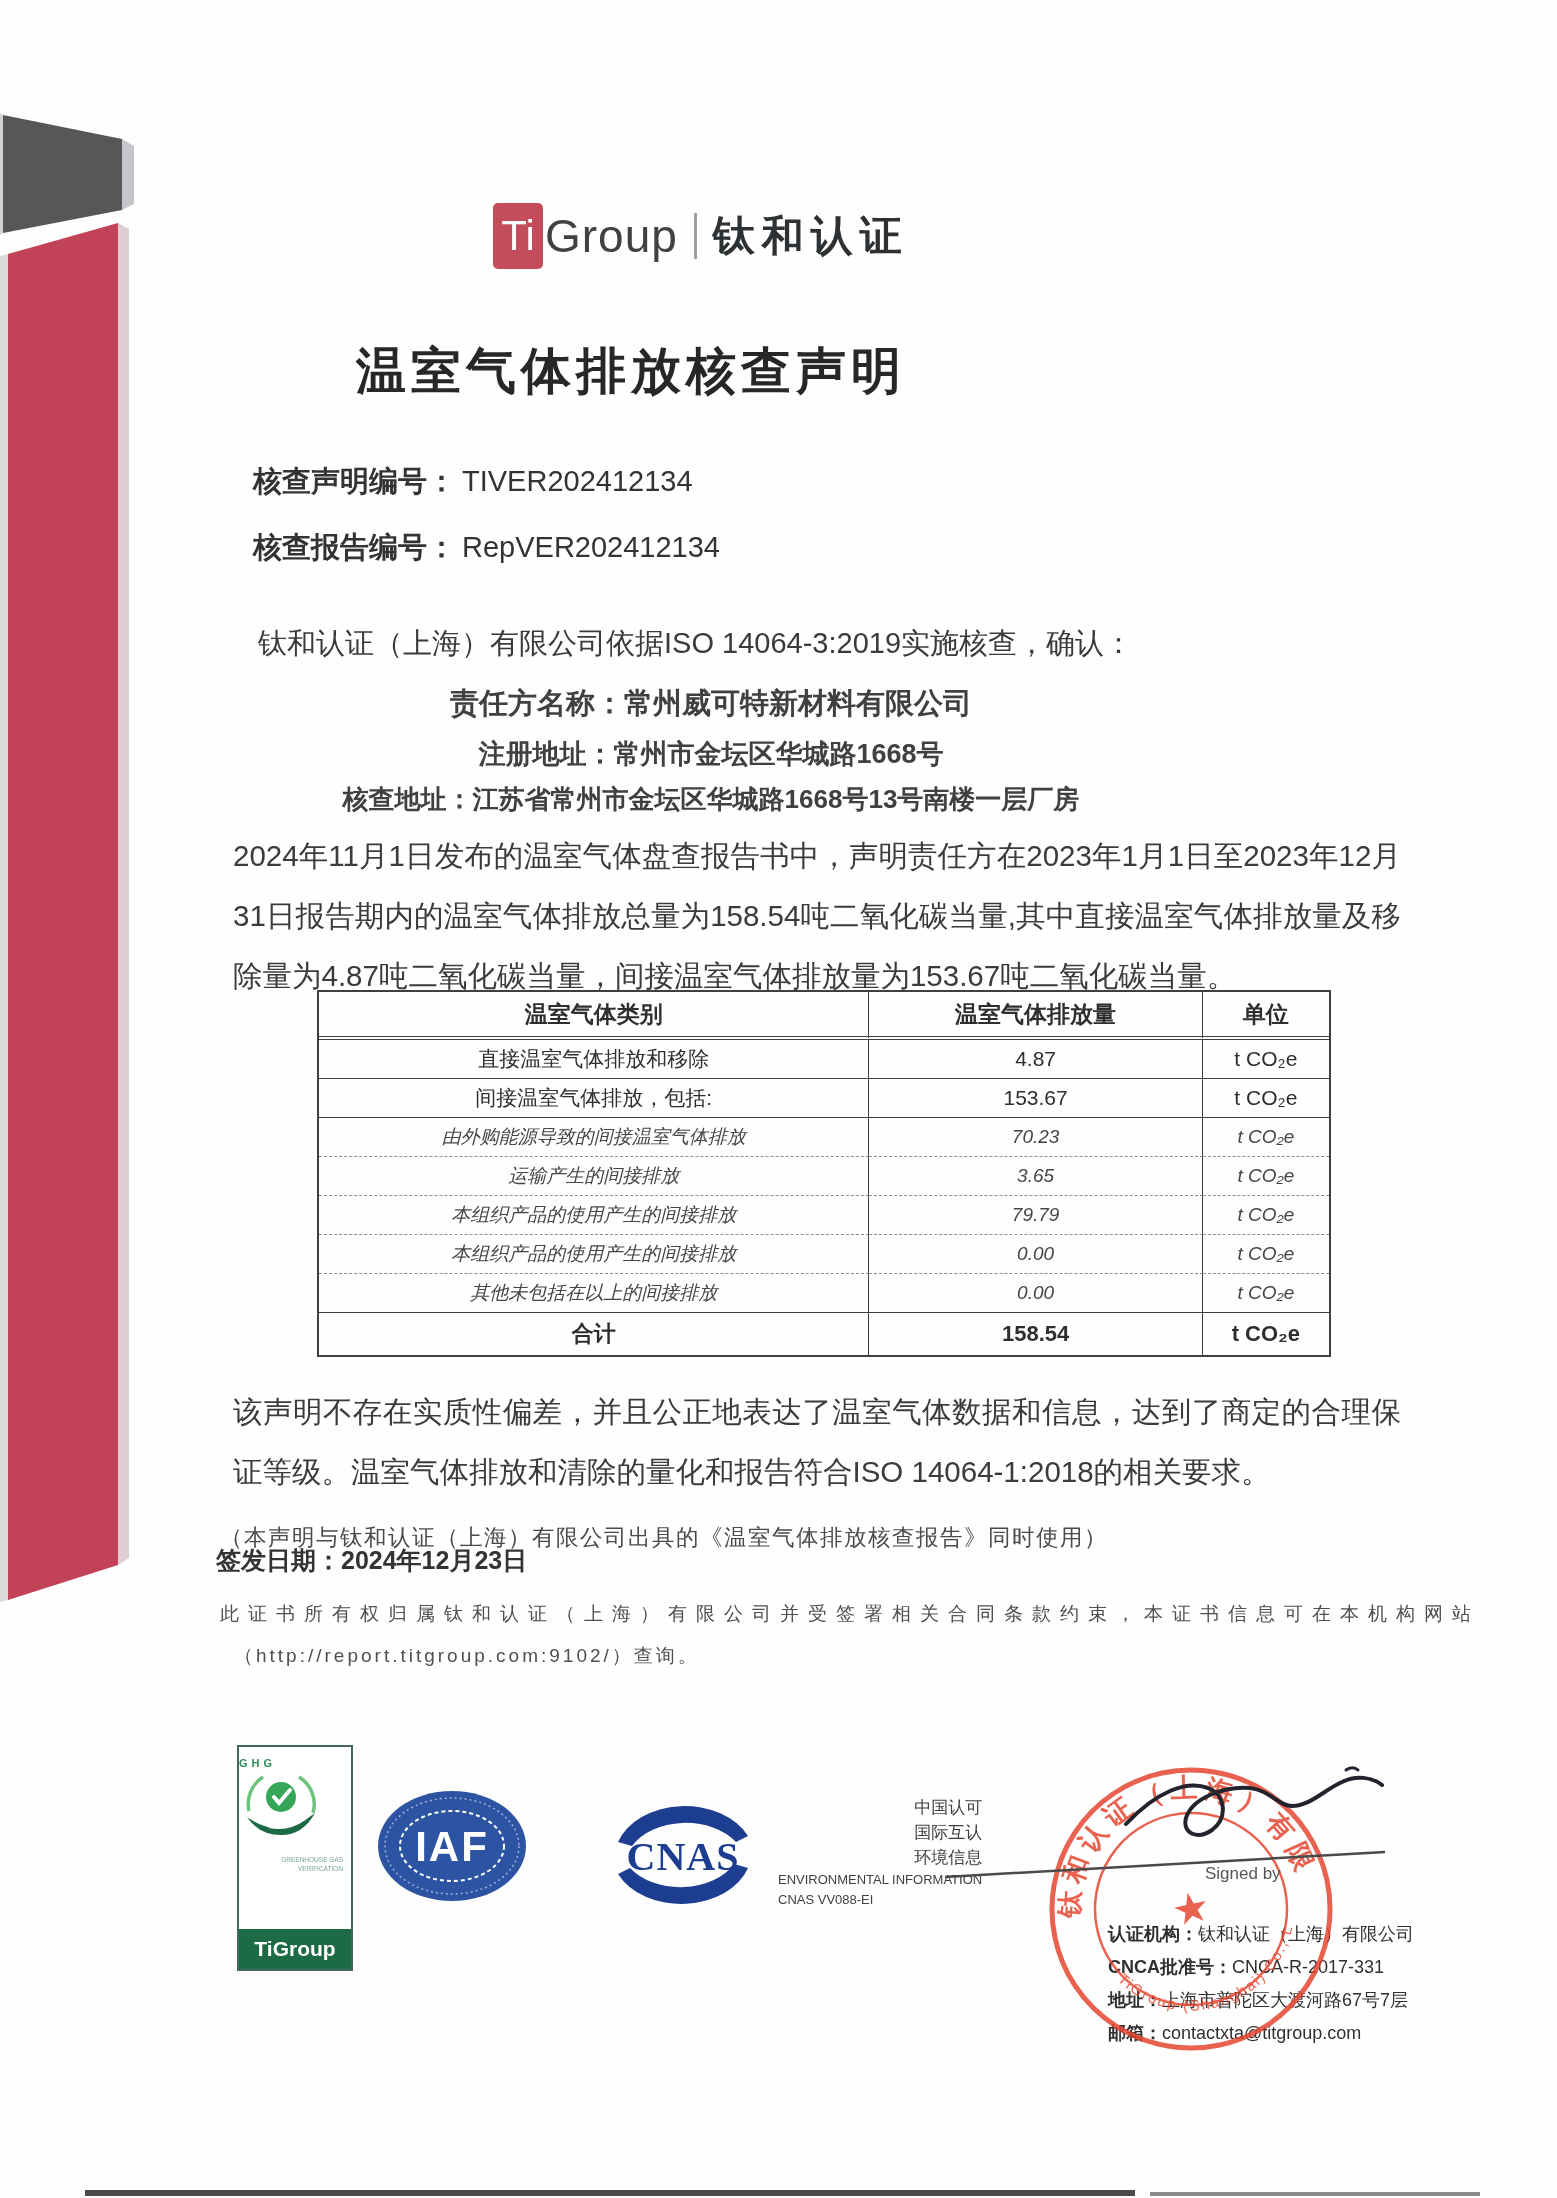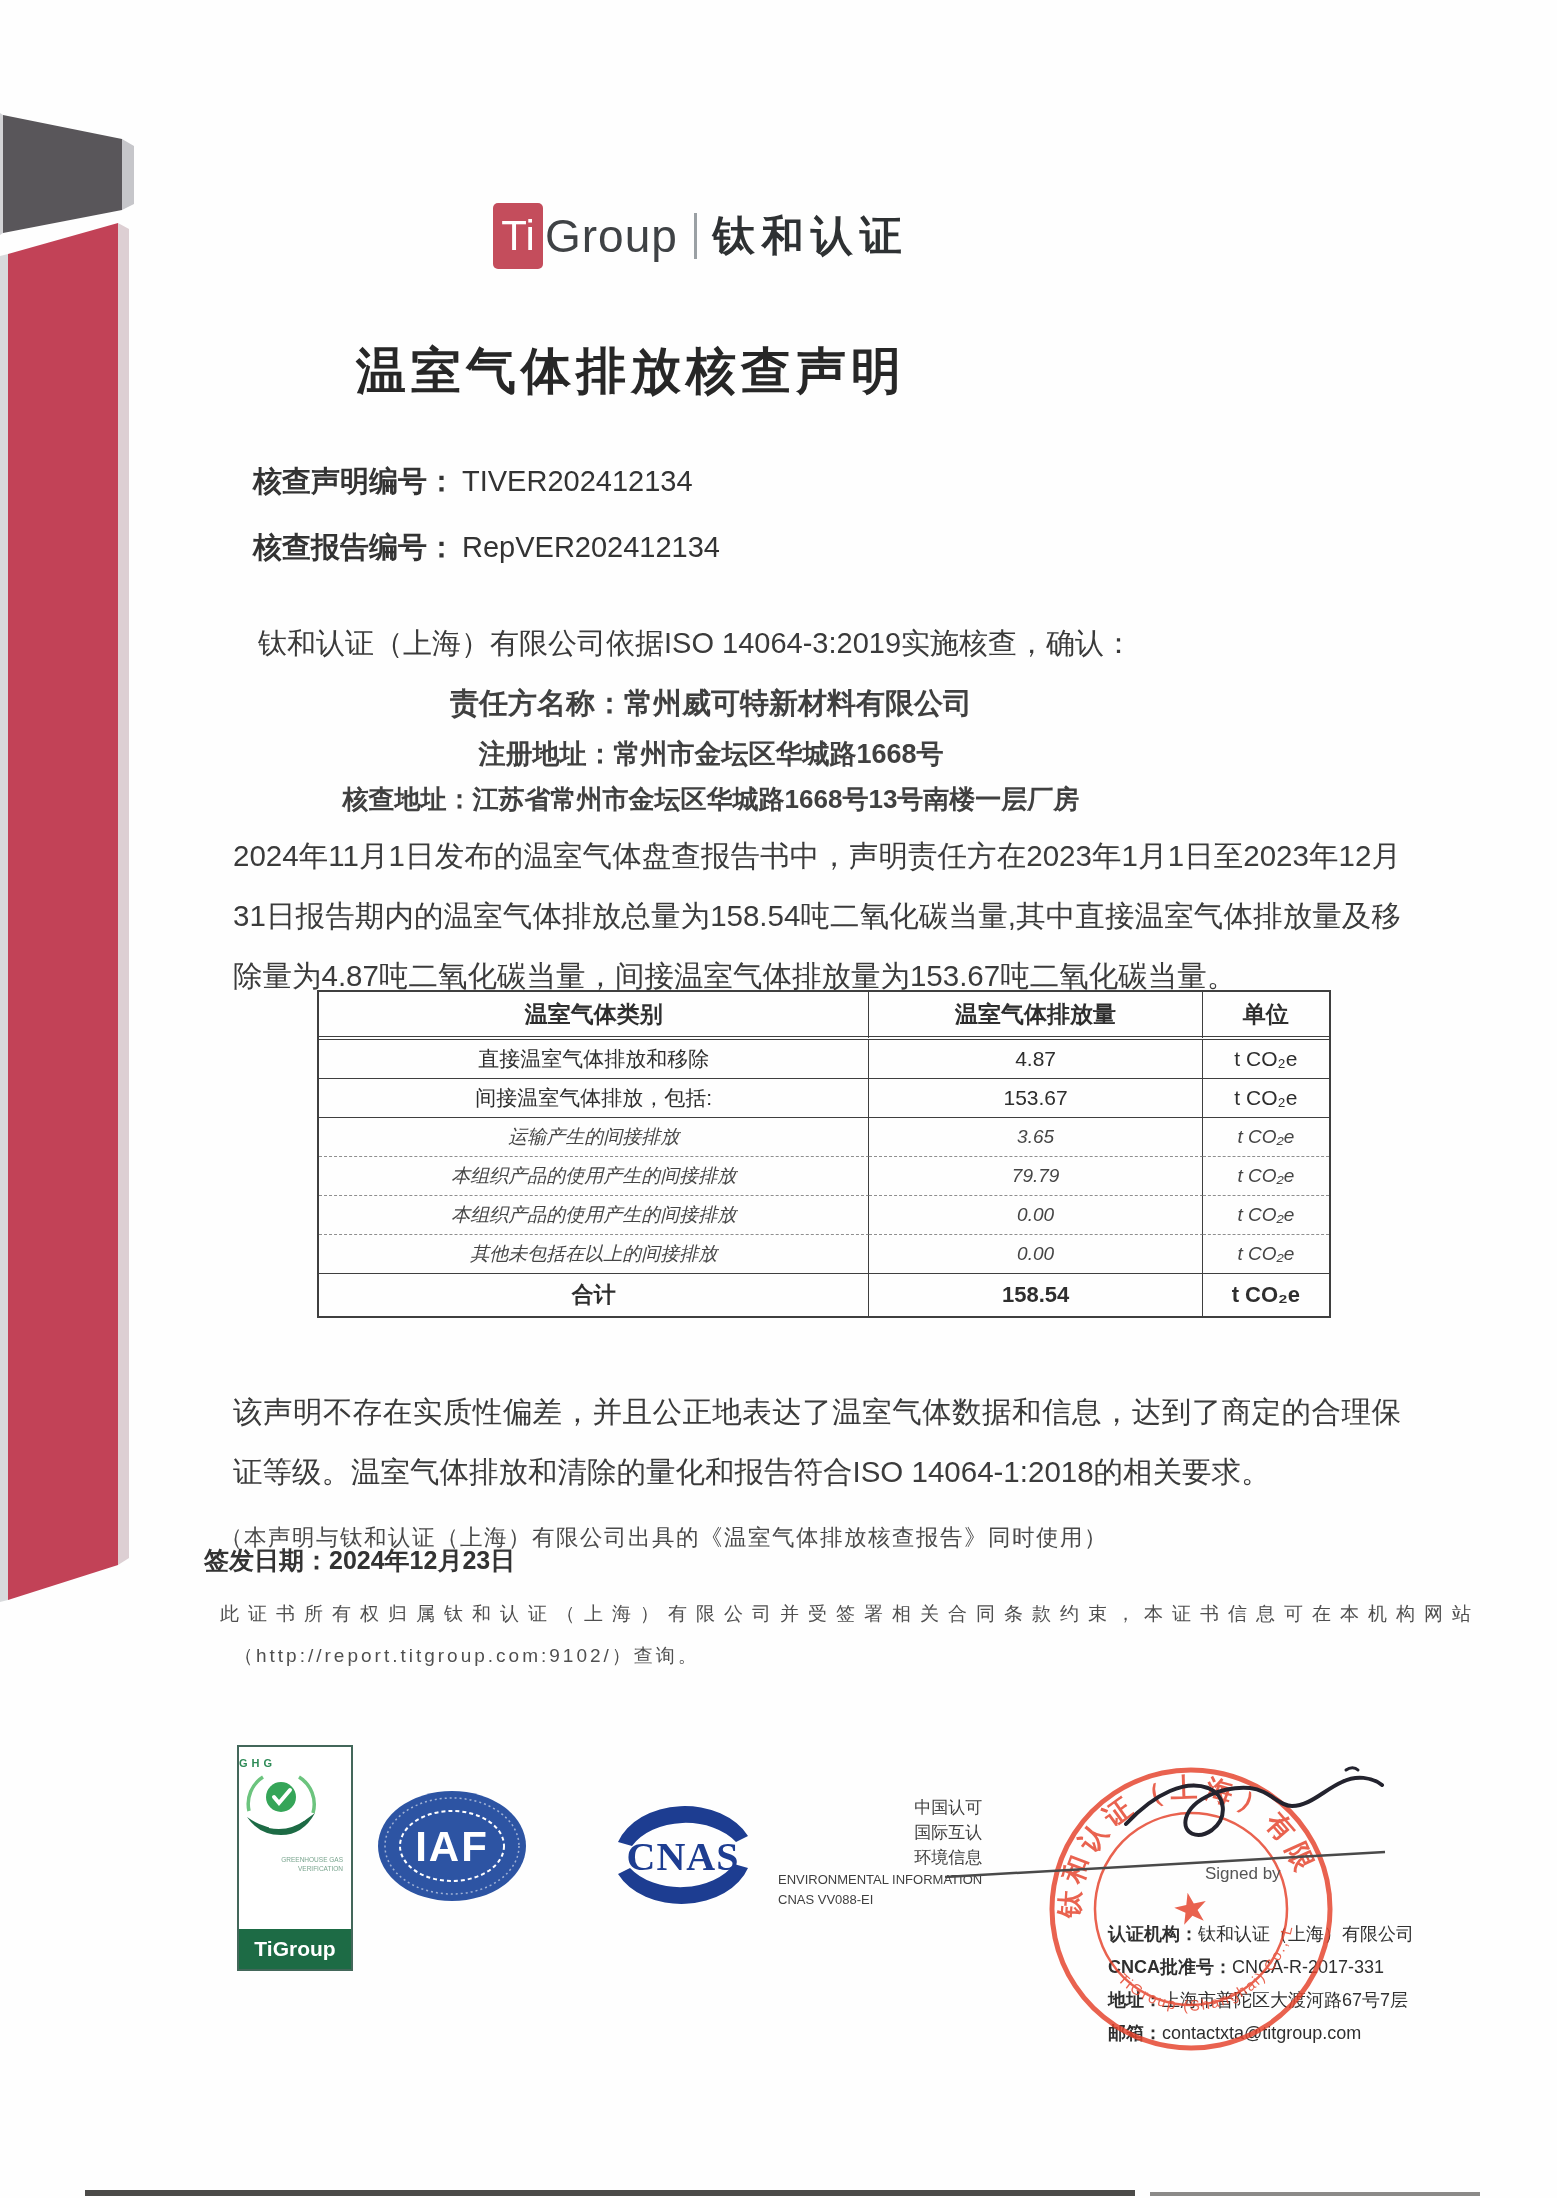--- a/index.html
+++ b/index.html
@@ -39,21 +39,21 @@
     vertical-align:middle;padding:0;}
   .ghg-table th:last-child,.ghg-table td:last-child{border-right:none;}
   .ghg-table th{height:44px;font-size:23px;font-weight:700;border-bottom:4px double #3f3f3f;}
   .r-main td{height:38px;font-size:21px;border-bottom:1.5px solid #3f3f3f;}
   .r-sub td{height:38px;font-size:19px;font-style:italic;color:#454545;border-bottom:1px dashed #8f8f8f;}
   .r-sub-last td{border-bottom:1.5px solid #3f3f3f;}
   .r-total td{height:42px;font-size:22px;font-weight:700;}
   .unit-cell{font-size:19px;}
   
   .note-line{position:absolute;left:220px;top:1506px;font-size:22.5px;color:#4a4a4a;letter-spacing:1.5px;margin-top:16px;}
-  .issue-date{position:absolute;left:204px;top:1544px;font-size:25px;font-weight:600;color:#333;}
+  .issue-date{position:absolute;left:216px;top:1544px;font-size:25px;font-weight:600;color:#333;}
   .fine-print{position:absolute;left:220px;top:1593px;font-size:19px;color:#4f4f4f;line-height:42px;}
   .fine-print .fp1{letter-spacing:9px;}
   .fine-print .fp2{letter-spacing:3px;padding-left:14px;}
   
   .ghg-badge{position:absolute;left:237px;top:1745px;width:112px;height:222px;
     border:2px solid #43675a;background:#fff;display:flex;flex-direction:column;align-items:flex-start;}
   .ghg-top{font-size:11px;font-weight:700;color:#2e8b57;letter-spacing:4px;margin-top:10px;}
   .ghg-lines{font-size:6.5px;color:#7aa58f;text-align:right;width:100%;padding-right:8px;
     box-sizing:border-box;line-height:9px;margin-top:6px;}
   .ghg-band{margin-top:auto;width:100%;height:40px;background:#1d6b45;color:#fff;
@@ -134,20 +134,25 @@
     </thead>
     <tbody>
       <tr class="r-main">
         <td>直接温室气体排放和移除</td>
         <td>4.87</td>
         <td class="unit-cell">t CO₂e</td>
       </tr>
       <tr class="r-main">
         <td>间接温室气体排放，包括:</td>
         <td>153.67</td>
+        <td class="unit-cell">t CO₂e</td>
+      </tr>
+      <tr class="r-sub">
+        <td>由外购能源导致的间接温室气体排放</td>
+        <td>70.23</td>
         <td class="unit-cell">t CO₂e</td>
       </tr>
       <tr class="r-sub">
         <td>运输产生的间接排放</td>
         <td>3.65</td>
         <td class="unit-cell">t CO₂e</td>
       </tr>
       <tr class="r-sub">
         <td>本组织产品的使用产生的间接排放</td>
         <td>79.79</td>

